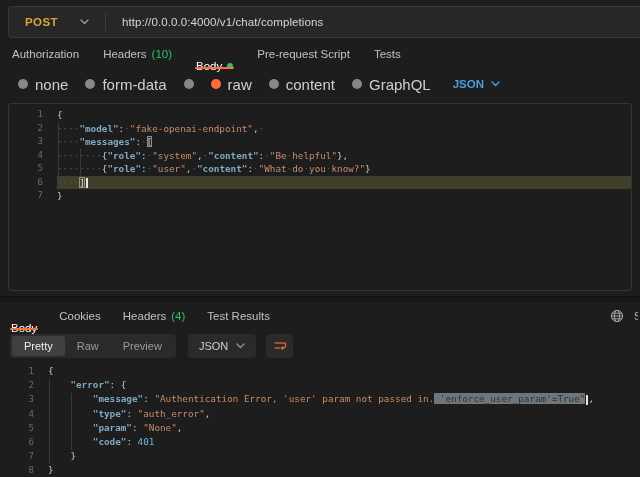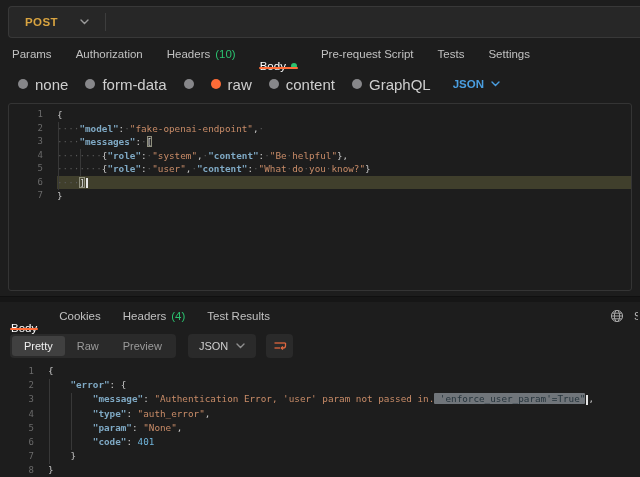--- a/index.html
+++ b/index.html
@@ -82,46 +82,41 @@
 <div class="app">
 
   <div class="url-row">
     <div class="method">
       <span class="method-label">POST</span>
       <svg class="chev" width="9" height="6" viewBox="0 0 9 6">
           <path d="M1 1l3.5 3.5L8 1" stroke="#9a9a9a" stroke-width="1.4" fill="none" stroke-linecap="round"></path>
         </svg>
     </div>
     <div class="vsep"></div>
+    <div class="url-text">http://0.0.0.0:4000/v1/chat/completions</div>
   </div>
 
   <div class="req-tabs">
-    <div class="tab">
-        <span>Params</span>
-      </div>
     <div class="tab">
         <span>Authorization</span>
       </div>
     <div class="tab">
         <span>Headers</span>
         <span class="count">(10)</span>
       </div>
     <div class="tab active">
         <span>Body</span>
         <span class="green-dot"></span>
         <span class="tab-underline"></span>
       </div>
     <div class="tab">
         <span>Pre-request Script</span>
       </div>
     <div class="tab">
         <span>Tests</span>
-      </div>
-    <div class="tab">
-        <span>Settings</span>
       </div>
   </div>
 
   <div class="body-type-row">
     <div class="radio">
         <span class="rdot"></span>
         <span>none</span>
       </div>
     <div class="radio">
         <span class="rdot"></span>

